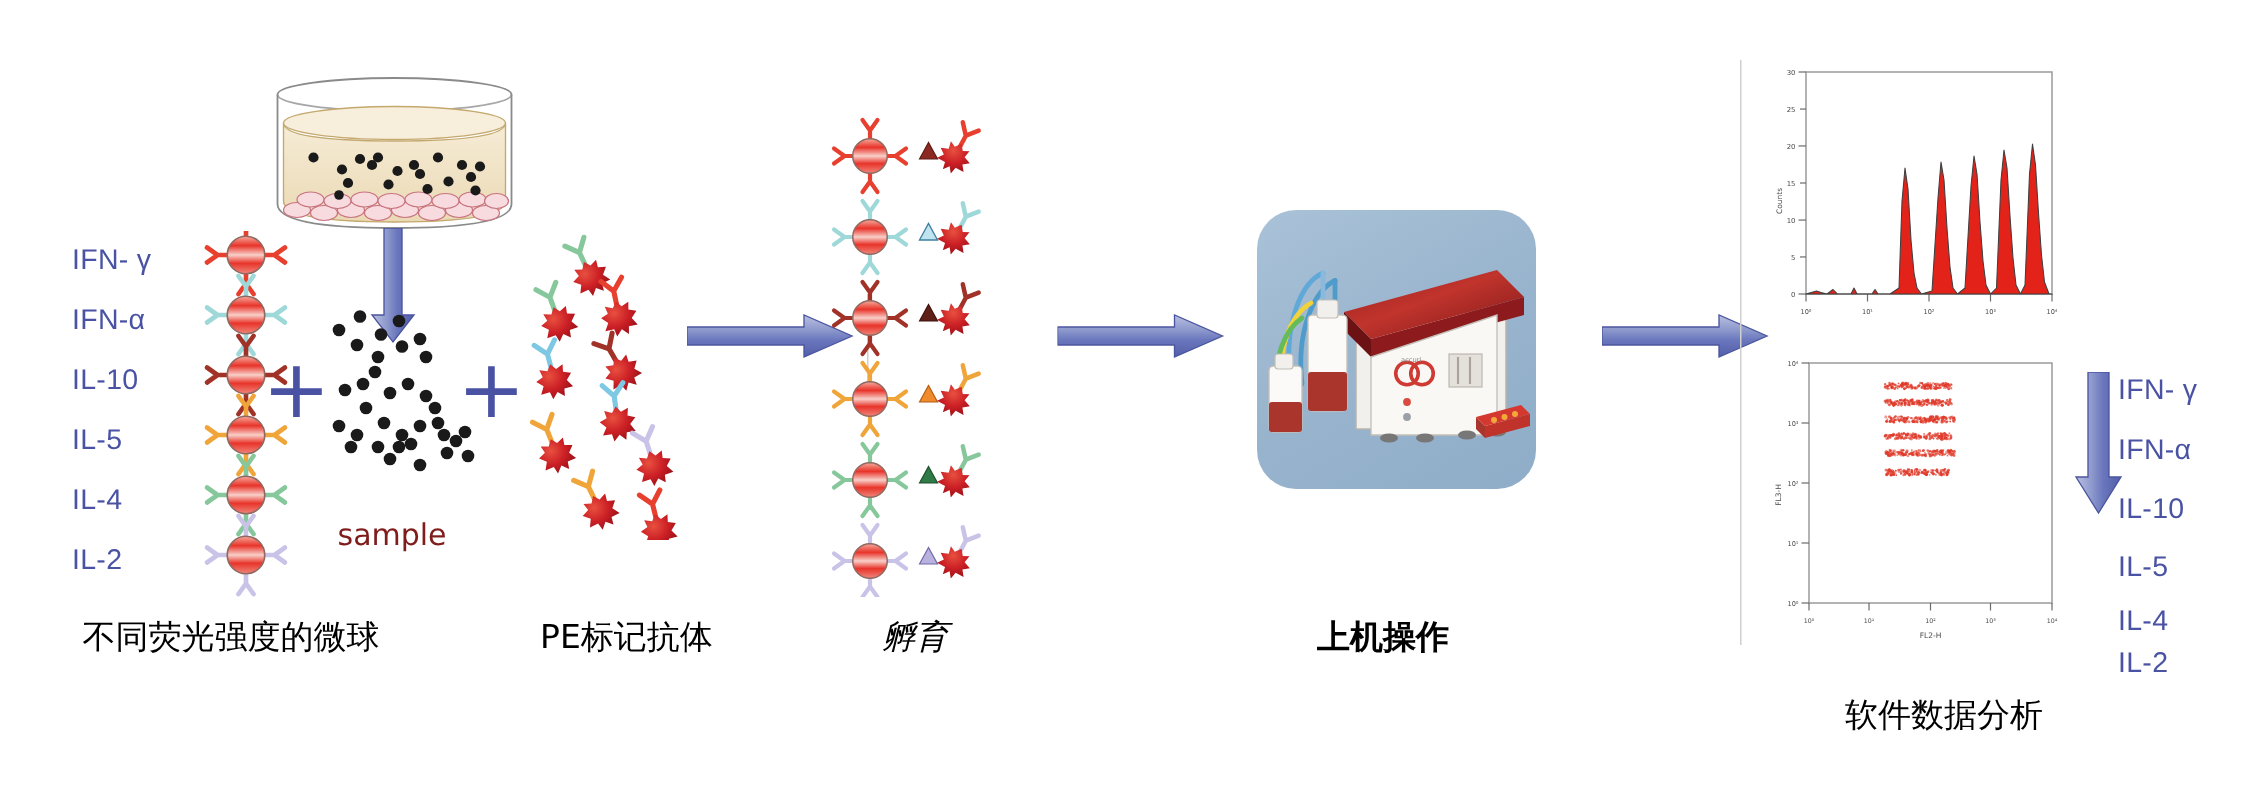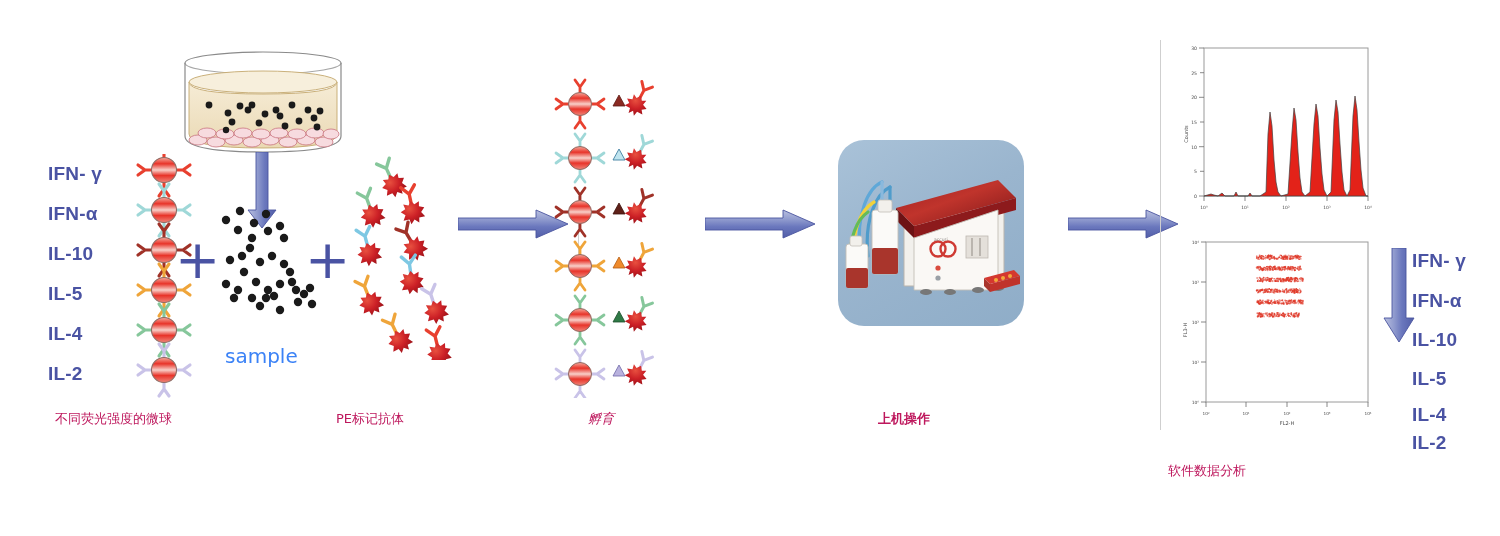--- a/index.html
+++ b/index.html
@@ -7,30 +7,30 @@
     width:1500px;height:536px;
     background:#ffffff;
     font-family:"Liberation Sans","DejaVu Sans",sans-serif;
     overflow:hidden;position:relative;
   }
   .stage{position:absolute;inset:0;}
   .abs{position:absolute;}
 
   
   .cyto-label{
-    color:#4a53a3;font-size:19px;font-weight:700;
+    color:#4a53a3;font-size:19px;font-weight:400;
     letter-spacing:.2px;white-space:nowrap;text-align:center;
   }
   .caption{
-    color:#be185d;font-size:13px;white-space:nowrap;
+    color:#000000;font-size:22px;white-space:nowrap;
     font-family:"DejaVu Sans","Liberation Sans",sans-serif;
     text-align:center;
   }
   .sample-label{
-    color:#3b82f6;font-size:20px;white-space:nowrap;
+    color:#7f1d1d;font-size:20px;white-space:nowrap;
     font-family:"DejaVu Sans","Liberation Sans",sans-serif;
   }
   .plus{
     color:#4a53a3;font-size:54px;font-weight:400;line-height:1;
     font-family:"DejaVu Sans","Liberation Sans",sans-serif;
   }
   .divider{
     width:1px;background:#cfcfcf;
   }
 
@@ -339,21 +339,21 @@
     <g transform="translate(86,190) rotate(-14)">
       <g stroke="#e8402f" stroke-width="3.4" fill="none" stroke-linecap="round">
         <path d="M0,6 L0,-4 M0,-4 L-7,-12 M0,-4 L7,-12"></path>
       </g>
       <g transform="translate(0,14)">
         <path d="M0,-11 L3,-7 L8,-9 L7,-4 L12,-2 L8,2 L11,7 L5,7 L4,12 L0,8 L-4,12 L-5,7 L-11,7 L-8,2 L-12,-2 L-7,-4 L-8,-9 L-3,-7 Z" fill="url(#peGrad)"></path>
       </g>
     </g>
   </svg>
 
-  <div class="abs caption" style="left:336px;top:410px;">PE标记抗体</div>
+  <div class="abs caption" style="left:360px;top:410px;">PE标记抗体</div>
 
   <svg class="abs" style="left:458px;top:208px;" width="112" height="32" viewBox="0 0 112 32">
     <path d="M0,10 L78,10 L78,2 L110,16 L78,30 L78,22 L0,22 Z" fill="url(#arrowGrad)" stroke="#4b559f" stroke-width="0.9"></path>
   </svg>
   <div class="abs divider" style="left:578px;top:196px;height:70px;"></div>
 
   <svg class="abs" style="left:540px;top:78px;" width="140" height="320" viewBox="0 0 140 320">
 
     <g transform="translate(40,26)">
       <g stroke="#e8402f" stroke-width="2.8" fill="none" stroke-linecap="round">
@@ -1610,15 +1610,15 @@
     <path d="M10,0 L24,0 L24,70 L32,70 L17,94 L2,70 L10,70 Z" fill="url(#arrowGradV)" stroke="#4b559f" stroke-width="0.9"></path>
   </svg>
 
   <div class="abs cyto-label" style="left:1412px;top:250px;">IFN- γ</div>
   <div class="abs cyto-label" style="left:1412px;top:290px;">IFN-α</div>
   <div class="abs cyto-label" style="left:1412px;top:329px;">IL-10</div>
   <div class="abs cyto-label" style="left:1412px;top:368px;">IL-5</div>
   <div class="abs cyto-label" style="left:1412px;top:404px;">IL-4</div>
   <div class="abs cyto-label" style="left:1412px;top:432px;">IL-2</div>
 
-  <div class="abs caption" style="left:1168px;top:462px;">软件数据分析</div>
+  <div class="abs caption" style="left:1230px;top:462px;">软件数据分析</div>
 
 </div>
 
 </body></html>

